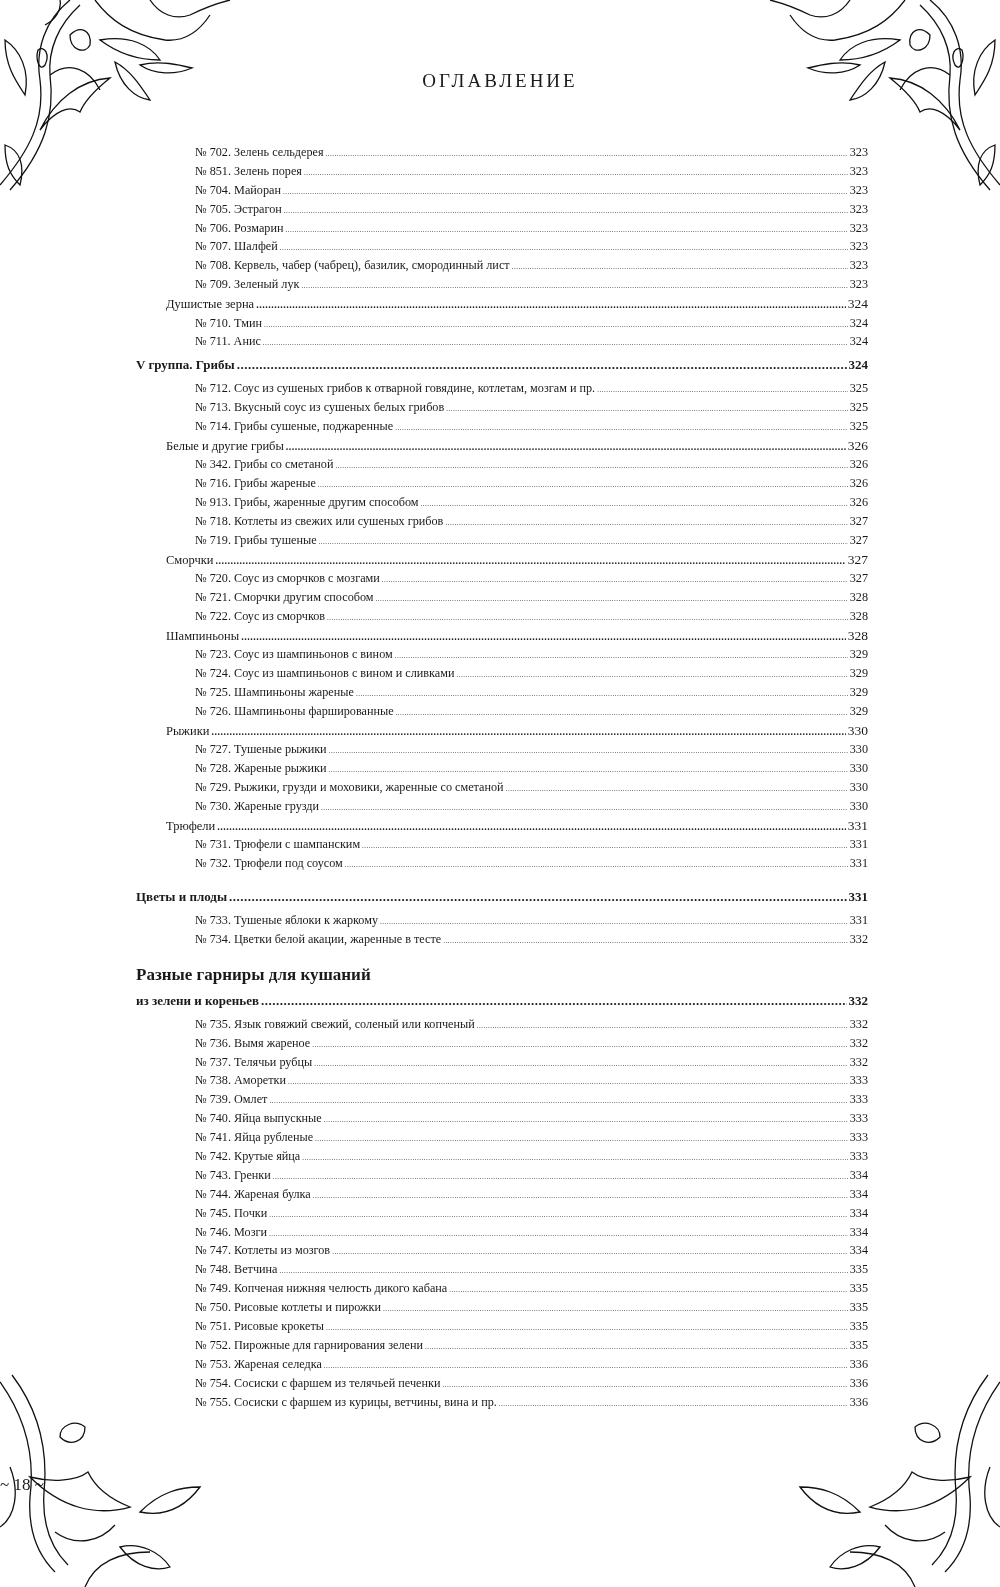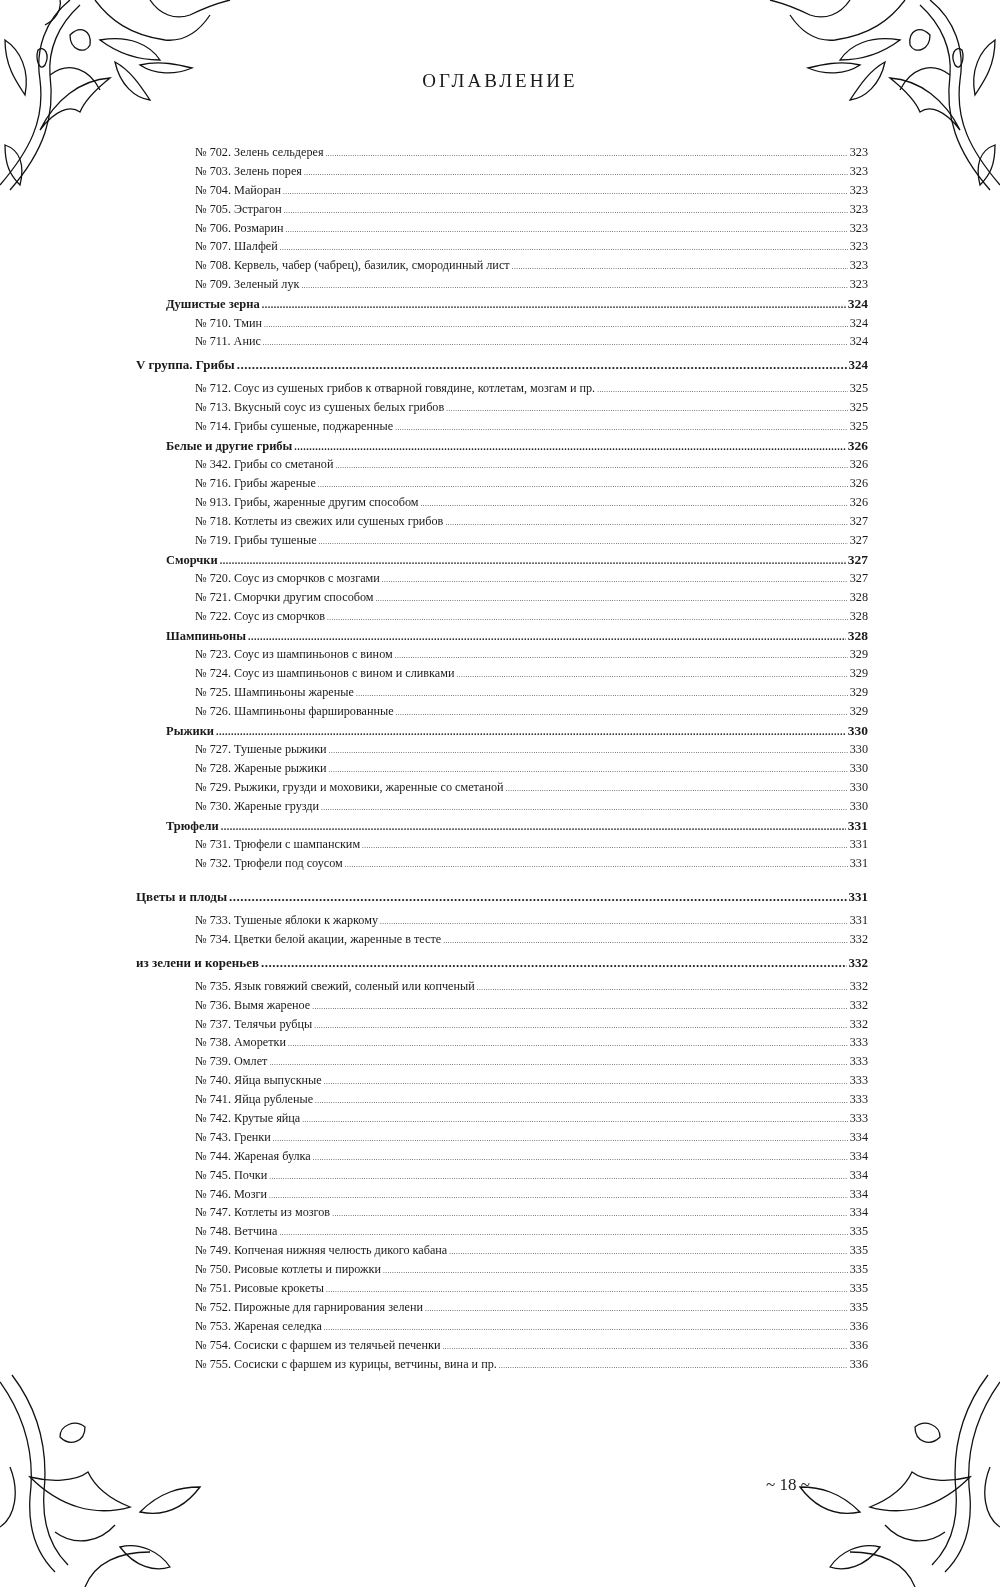--- a/index.html
+++ b/index.html
@@ -16,29 +16,29 @@
                 font-size: 19px; letter-spacing: 3px; }
   .toc { position: absolute; top: 143px; left: 136px; width: 732px; }
   .row { display: flex; align-items: baseline; white-space: nowrap; }
   .row .label { flex: 0 0 auto; }
   .row .dots { flex: 1 1 auto; overflow: hidden; margin: 0 2px; }
   .row .dots::after { content: "................................................................................................................................................................................................................................................................................................................................................................................................................................"; letter-spacing: 0.5px; }
   .row .page { flex: 0 0 auto; }
 
   .item { padding-left: 59px; font-size: 12.2px; height: 18.9px; line-height: 18.9px; }
   .item .dots { font-size: 7px; }
-  .sub { padding-left: 30px; font-size: 12.5px; font-weight: bold; height: 19.4px; line-height: 19.4px; }
+  .sub { padding-left: 30px; font-size: 12.5px; font-weight: normal; height: 19.4px; line-height: 19.4px; }
   .sub .dots { font-size: 10px; font-weight: bold; }
   .sub .page { font-size: 13.5px; }
   .group { font-size: 13px; font-weight: bold; height: 28px; line-height: 28px; }
   .group .dots { font-size: 13px; font-weight: bold; }
   .gap-top { margin-top: 10px; }
   .group-line1 { font-size: 17px; font-weight: bold; height: 24px; line-height: 24px; margin-top: 14px; }
 
-  .footer { position: absolute; top: 1475px; left: 0; width: 810px; text-align: right; font-size: 17px; }
+  .footer { position: absolute; top: 1475px; left: 0; width: 810px; text-align: left; font-size: 17px; }
 </style>
 </head>
 <body>
 
 <div class="ornament orn-tl">
   <svg viewBox="0 0 250 250">
     <g fill="none" stroke="#111" stroke-width="1.3">
       <path d="M0,185 C30,150 45,120 40,80 C35,50 45,20 70,0"></path>
       <path d="M10,190 C45,150 55,115 50,75 C48,50 58,25 80,5"></path>
       <path d="M40,130 C55,100 80,80 110,78 C95,90 85,100 80,112 C70,105 55,110 40,130 Z"></path>
@@ -108,21 +108,21 @@
 
 <div class="page-title">ОГЛАВЛЕНИЕ</div>
 
 <div class="toc" id="toc">
     <div class="row item">
       <span class="label">№ 702. Зелень сельдерея</span>
       <span class="dots"></span>
       <span class="page">323</span>
     </div>
     <div class="row item">
-      <span class="label">№ 703. Зелень порея</span>
+      <span class="label">№ 851. Зелень порея</span>
       <span class="dots"></span>
       <span class="page">323</span>
     </div>
     <div class="row item">
       <span class="label">№ 704. Майоран</span>
       <span class="dots"></span>
       <span class="page">323</span>
     </div>
     <div class="row item">
       <span class="label">№ 705. Эстрагон</span>
@@ -307,20 +307,21 @@
     <div class="row item">
       <span class="label">№ 733. Тушеные яблоки к жаркому</span>
       <span class="dots"></span>
       <span class="page">331</span>
     </div>
     <div class="row item">
       <span class="label">№ 734. Цветки белой акации, жаренные в тесте</span>
       <span class="dots"></span>
       <span class="page">332</span>
     </div>
+    <div class="group-line1">Разные гарниры для кушаний</div>
     <div class="row group">
       <span class="label">из зелени и кореньев</span>
       <span class="dots"></span>
       <span class="page">332</span>
     </div>
     <div class="row item">
       <span class="label">№ 735. Язык говяжий свежий, соленый или копченый</span>
       <span class="dots"></span>
       <span class="page">332</span>
     </div>

